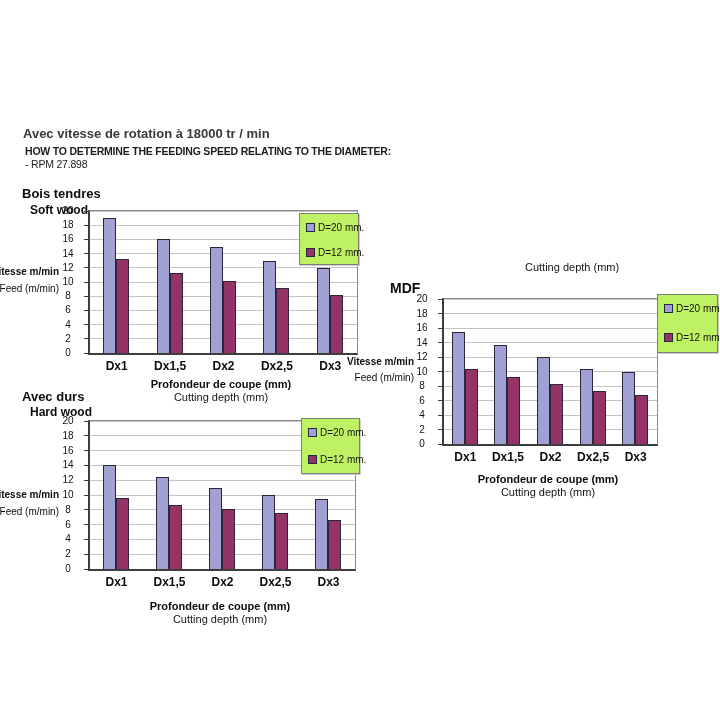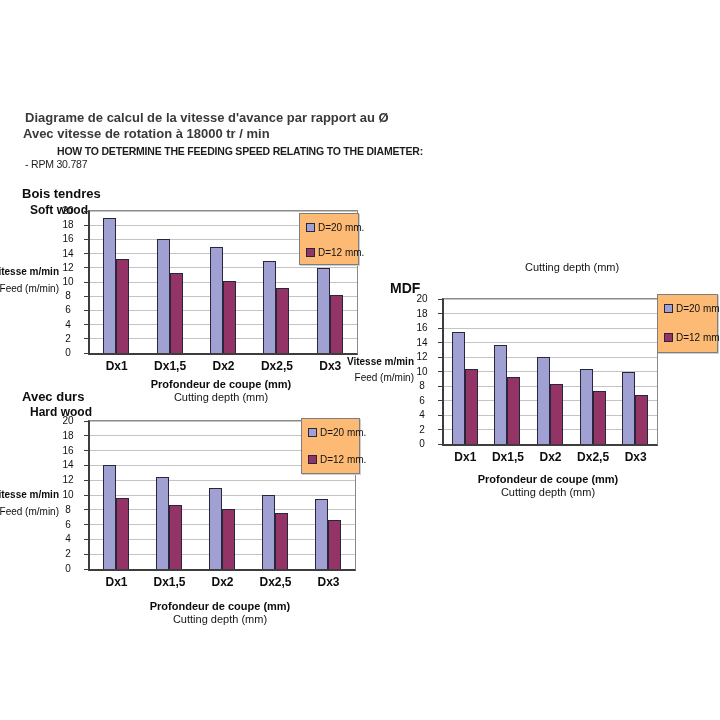--- a/index.html
+++ b/index.html
@@ -1,49 +1,48 @@
 <!DOCTYPE html>
 <html><head>
 <meta charset="utf-8">
 <style>
   html,body{margin:0;padding:0;background:#fff;}
   #canvas{position:relative;width:720px;height:720px;background:#ffffff;overflow:hidden;
           font-family:"Liberation Sans","DejaVu Sans",sans-serif;color:#111;}
   .abs{position:absolute;white-space:nowrap;}
   .hdr-fr{font-weight:bold;font-size:13px;color:#3a3a3a;}
-  .hdr-en{font-weight:bold;font-size:10.5px;color:#1c1c1c;letter-spacing:-0.2px;margin-left:32px;}
+  .hdr-en{font-weight:bold;font-size:10.5px;color:#1c1c1c;letter-spacing:-0.2px;}
   .hdr-rpm{font-size:10.5px;color:#1c1c1c;letter-spacing:-0.2px;}
   .chart-title-fr{font-weight:bold;font-size:13px;color:#0d0d0d;}
   .chart-title-en{font-weight:bold;font-size:12px;color:#0d0d0d;}
   .mdf-title{font-weight:bold;font-size:14px;color:#0d0d0d;}
   .ylab-fr{font-weight:bold;font-size:10px;color:#0d0d0d;}
   .ylab-en{font-size:10px;color:#0d0d0d;}
   .xlab-fr{font-weight:bold;font-size:11px;color:#0d0d0d;text-align:center;width:200px;}
   .xlab-en{font-size:11px;color:#141414;text-align:center;width:200px;}
   .float-lab{font-size:11px;color:#141414;}
   .plot{position:absolute;background:#fff;border:1px solid #8a8a8a;
         border-left:2px solid #3d3d3d;border-bottom:2px solid #3d3d3d;box-sizing:content-box;}
   .grid{position:absolute;left:0;right:0;height:1px;background:#c4c4c4;}
   .bar{position:absolute;bottom:0;box-sizing:border-box;border:1px solid #26263d;border-bottom:none;}
   .tick{position:absolute;width:28px;text-align:center;font-size:10px;color:#111;}
   .tmark{position:absolute;width:4px;height:1px;background:#3d3d3d;}
   .cat{position:absolute;text-align:center;font-weight:bold;font-size:12px;color:#0d0d0d;}
-  .legend{position:absolute;background:#fdba74;border:1px solid #7d7d7d;box-shadow:1px 1px 0 #cfcfcf;}
+  .legend{position:absolute;background:#bef264;border:1px solid #7d7d7d;box-shadow:1px 1px 0 #cfcfcf;}
   .lentry{position:absolute;left:6px;display:flex;align-items:center;font-size:10px;color:#111;white-space:nowrap;}
   .lsq{display:inline-block;width:7px;height:7px;border:1px solid #26263d;margin-right:3px;flex:0 0 auto;}
 </style>
 </head>
 <body>
 
 <div id="canvas">
 
-  <div class="abs hdr-fr" style="left:25px;top:110px;">Diagrame de calcul de la vitesse d'avance par rapport au Ø</div>
   <div class="abs hdr-fr" style="left:23px;top:126px;">Avec vitesse de rotation à 18000 tr / min</div>
   <div class="abs hdr-en" style="left:25px;top:145px;">HOW TO DETERMINE THE FEEDING SPEED RELATING TO THE DIAMETER:</div>
-  <div class="abs hdr-rpm" style="left:25px;top:158px;">- RPM 30.787</div>
+  <div class="abs hdr-rpm" style="left:25px;top:158px;">- RPM 27.898</div>
 
   <div class="abs float-lab" style="left:525px;top:261px;">Cutting depth (mm)</div>
 
   <div class="abs chart-title-fr" style="left:22px;top:186px;">Bois tendres</div>
   <div class="abs chart-title-en" style="left:30px;top:203px;">Soft wood</div>
   <div class="abs ylab-fr" style="right:661px;top:266px;">Vitesse m/min</div>
   <div class="abs ylab-en" style="right:661px;top:283px;">Feed (m/min)</div>
   <div class="plot" style="left: 88px; top: 210px; width: 267px; height: 142px;">
       <div class="tick" style="left: -36px; top: 136px;">0</div>
       <div class="tmark" style="left: -6px; top: 141.5px;"></div>

